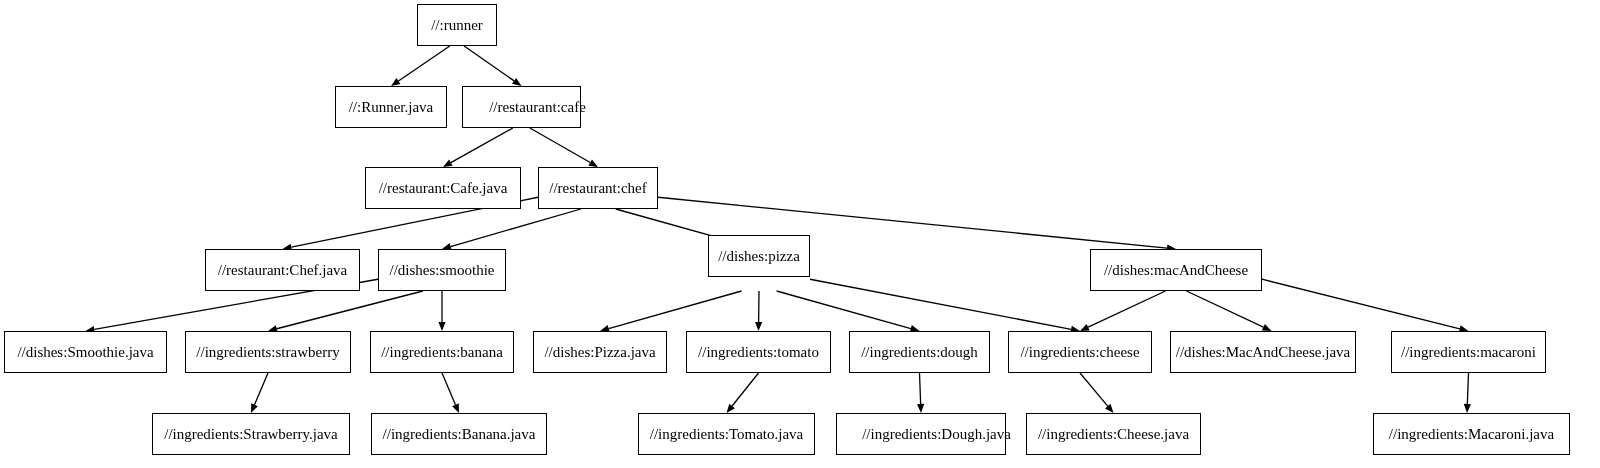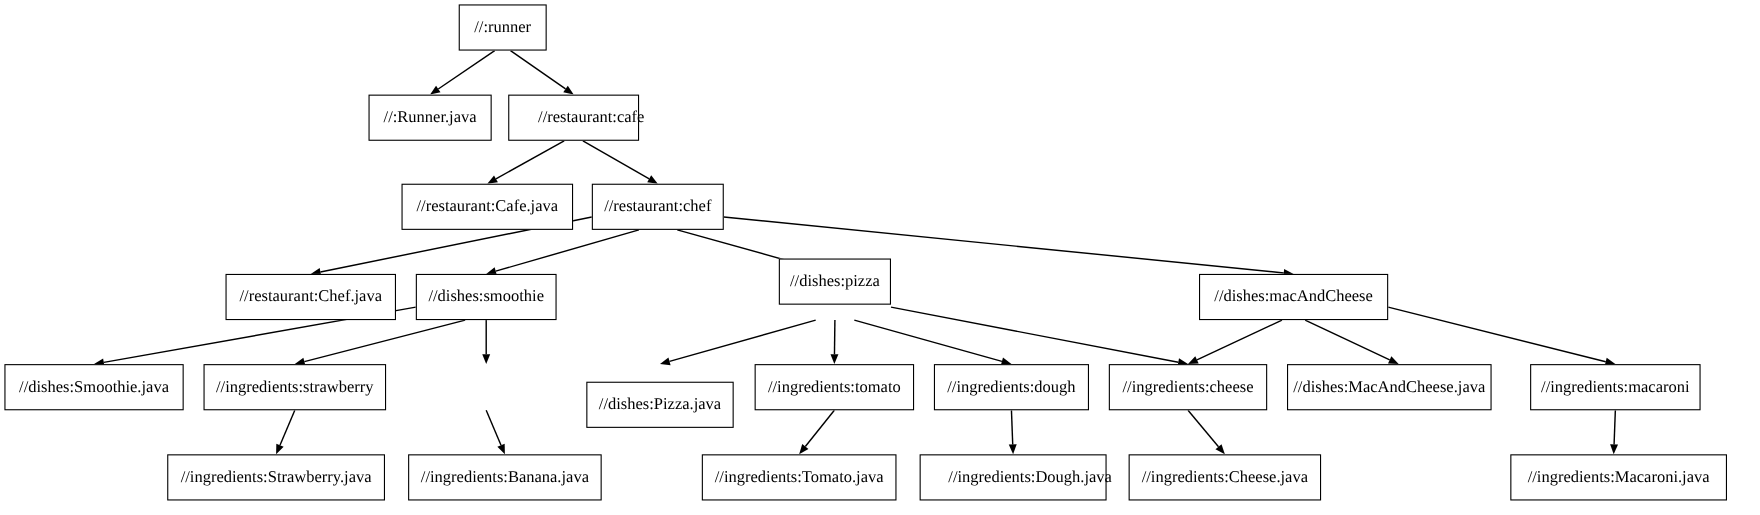--- a/index.html
+++ b/index.html
@@ -123,21 +123,24 @@
     </div>
     <div class="graph-node" style="left: 1090px; top: 249px; width: 172px; height: 42px;">
       <span class="node-label">//dishes:macAndCheese</span>
     </div>
     <div class="graph-node" style="left: 4px; top: 331px; width: 163px; height: 42px;">
       <span class="node-label">//dishes:Smoothie.java</span>
     </div>
     <div class="graph-node" style="left: 185px; top: 331px; width: 166px; height: 42px;">
       <span class="node-label">//ingredients:strawberry</span>
     </div>
-    <div class="graph-node" style="left: 533px; top: 331px; width: 134px; height: 42px; margin-top: 16px;">
+    <div class="graph-node" style="left: 370px; top: 331px; width: 144px; height: 42px;">
+      <span class="node-label">//ingredients:banana</span>
+    </div>
+    <div class="graph-node" style="left: 533px; top: 331px; width: 134px; height: 42px;">
       <span class="node-label">//dishes:Pizza.java</span>
     </div>
     <div class="graph-node" style="left: 686px; top: 331px; width: 145px; height: 42px;">
       <span class="node-label">//ingredients:tomato</span>
     </div>
     <div class="graph-node" style="left: 849px; top: 331px; width: 141px; height: 42px;">
       <span class="node-label">//ingredients:dough</span>
     </div>
     <div class="graph-node" style="left: 1008px; top: 331px; width: 144px; height: 42px;">
       <span class="node-label">//ingredients:cheese</span>

